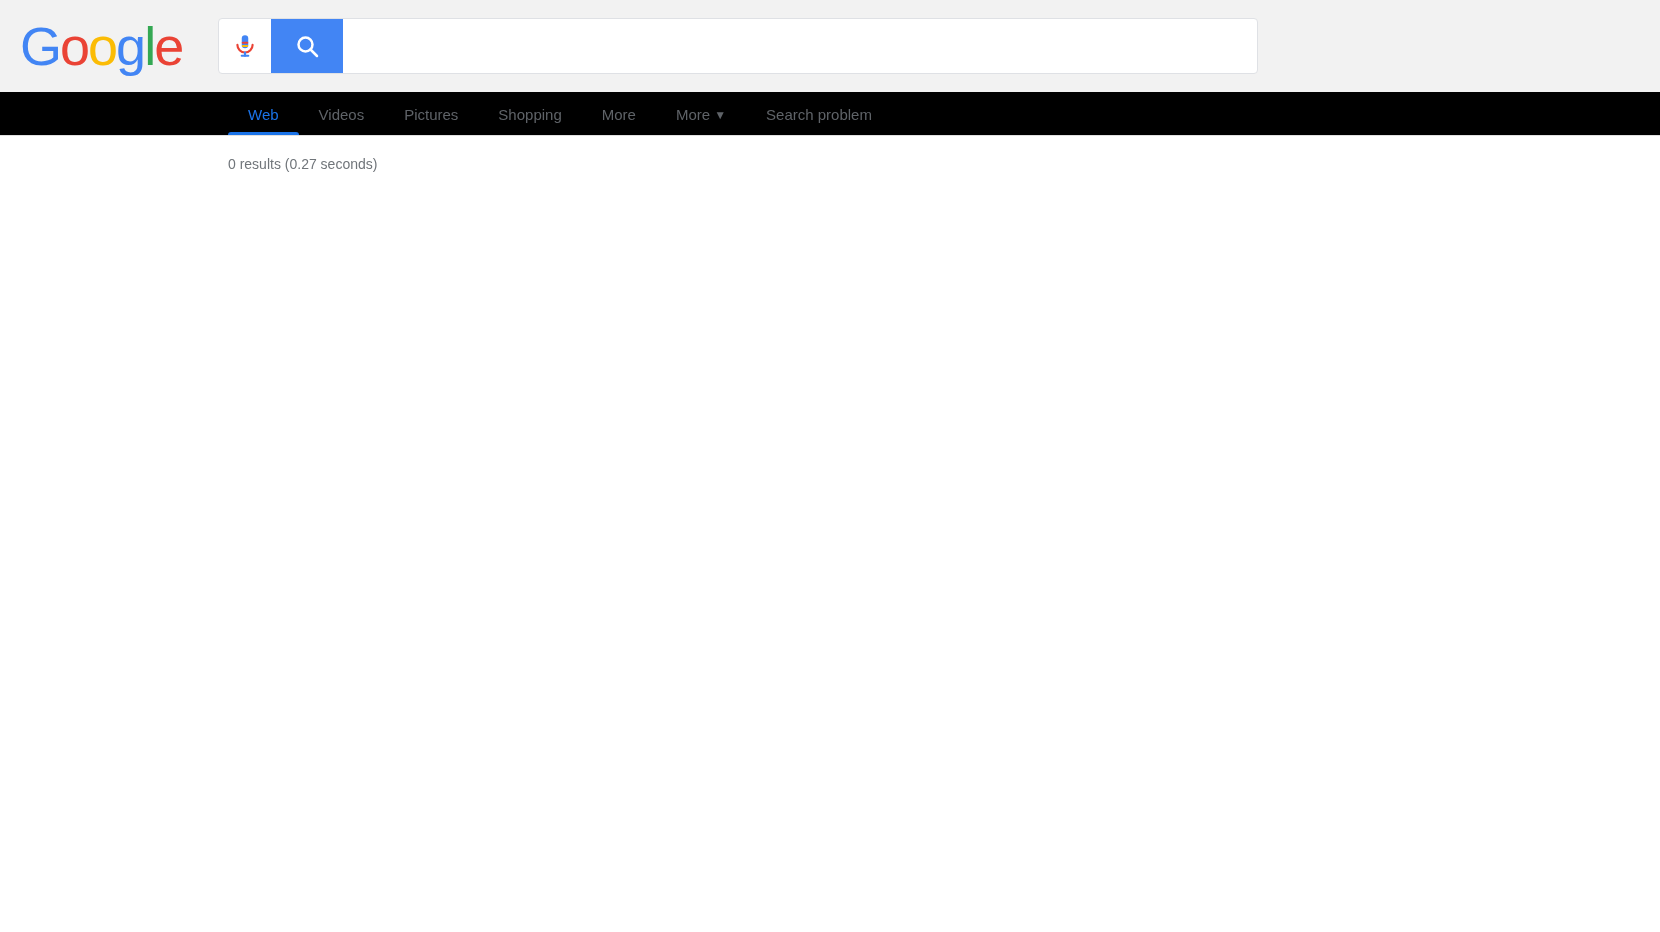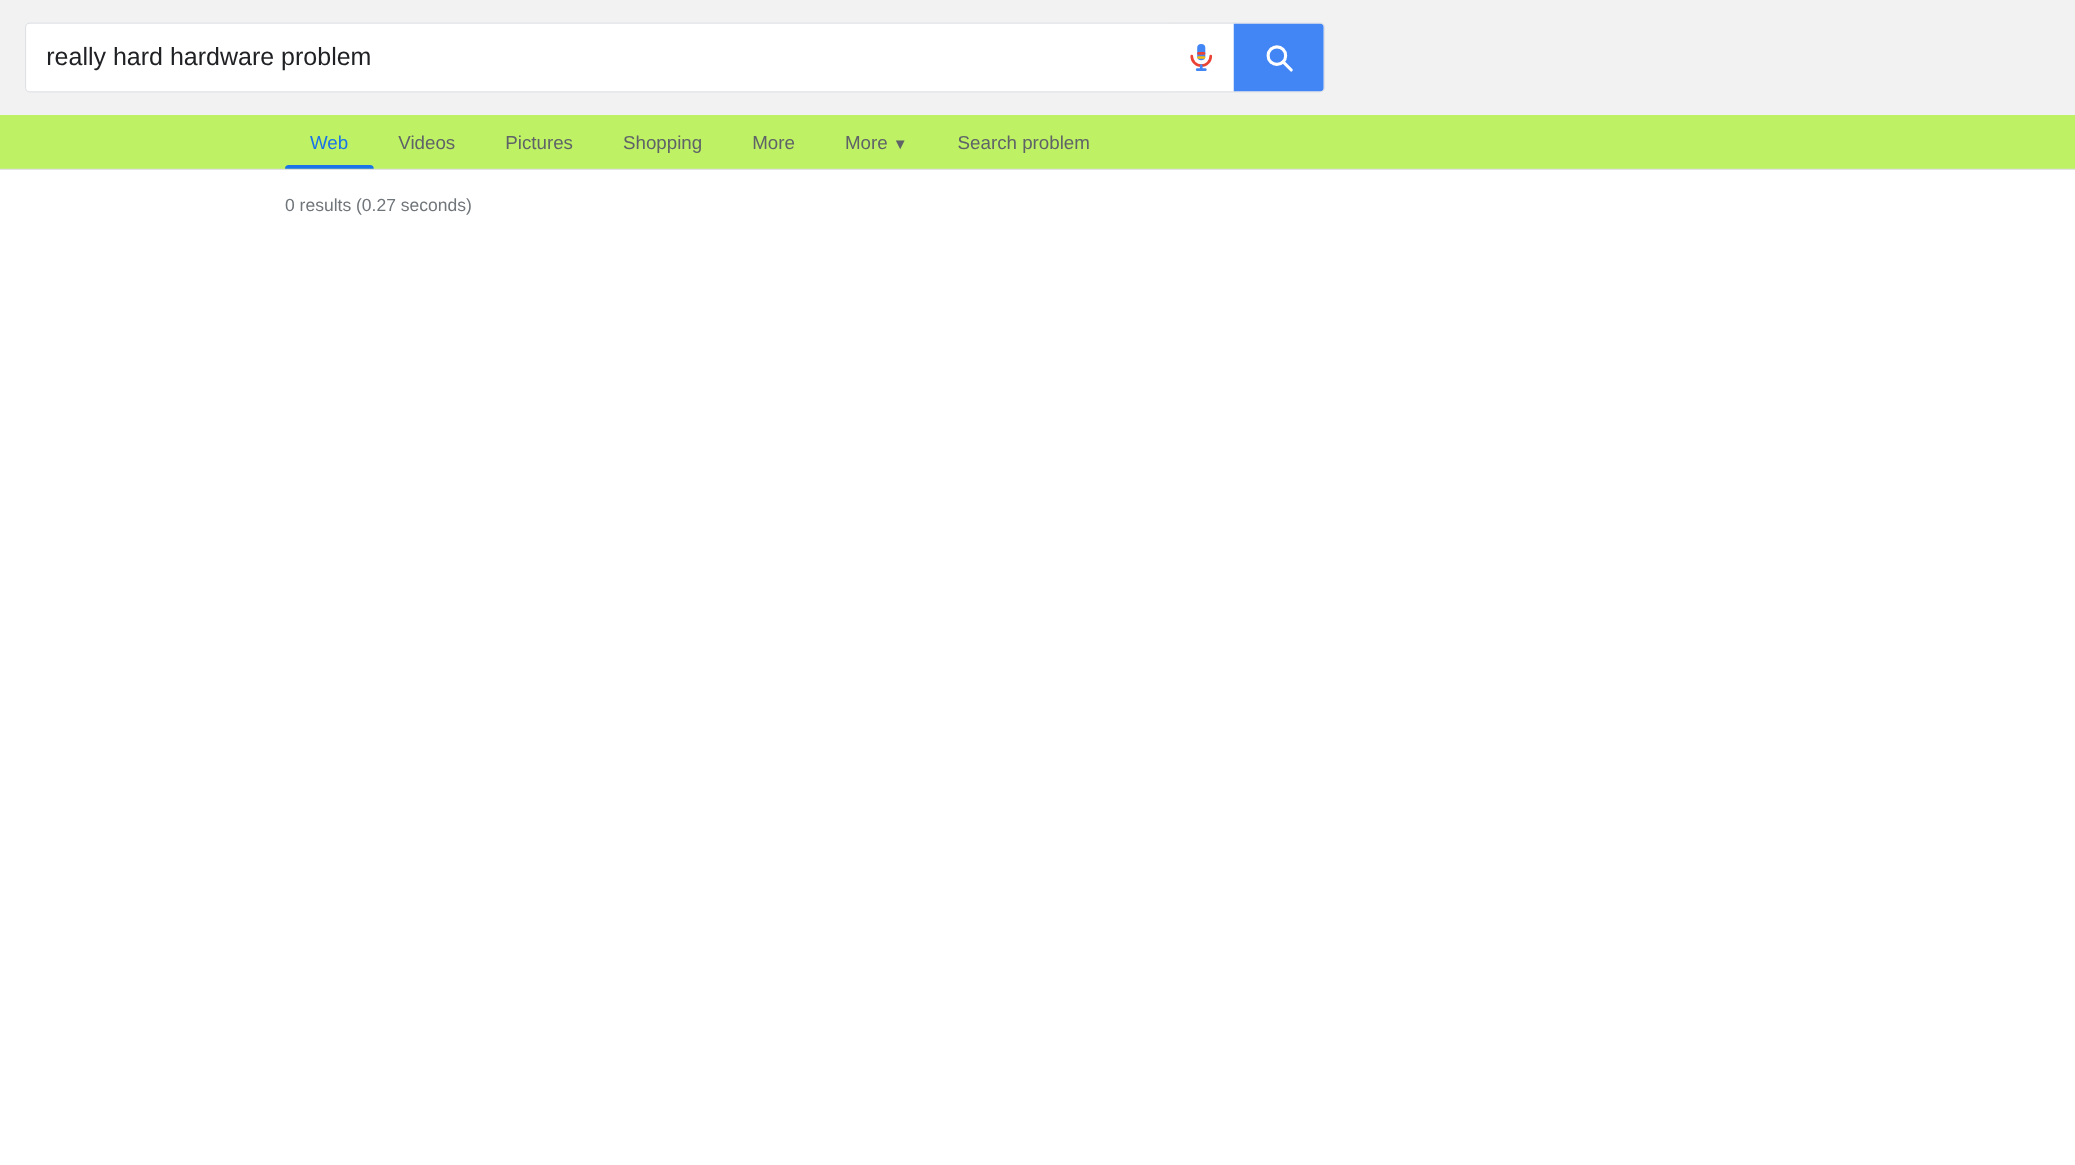--- a/index.html
+++ b/index.html
@@ -100,21 +100,21 @@
       width: 24px;
       height: 24px;
     }
 
     
     .nav-bar {
       display: flex;
       align-items: flex-end;
       padding: 0 16px 0 228px;
       border-bottom: 1px solid #e0e0e0;
-      background: #bef264;
+      background: #000000;
     }
 
     .nav-tab {
       display: flex;
       align-items: center;
       padding: 14px 20px 12px;
       font-size: 15px;
       color: #5f6368;
       cursor: pointer;
       text-decoration: none;
@@ -154,23 +154,27 @@
 
     .results-count {
       font-size: 14px;
       color: #70757a;
     }
   </style>
 </head>
 <body>
 
 <div class="header">
+  <div class="logo">
+    <span class="logo-text">
+      <span class="logo-g">G</span><span class="logo-o1">o</span><span class="logo-o2">o</span><span class="logo-g2">g</span><span class="logo-l">l</span><span class="logo-e">e</span>
+    </span>
+  </div>
 
   <div class="search-bar">
-    <input class="search-input" type="text" value="really hard hardware problem" style="">
     <button class="mic-button">
       <svg class="mic-icon" viewBox="0 0 24 24" xmlns="http://www.w3.org/2000/svg">
         <rect x="9" y="2" width="6" height="12" rx="3" fill="#4285F4"></rect>
         <path d="M5 11c0 3.866 3.134 7 7 7s7-3.134 7-7" stroke="#EA4335" stroke-width="2" fill="none" stroke-linecap="round"></path>
         <path d="M12 18v3" stroke="#4285F4" stroke-width="2" stroke-linecap="round"></path>
         <path d="M9 21h6" stroke="#4285F4" stroke-width="2" stroke-linecap="round"></path>
 
         <rect x="9" y="8" width="6" height="2" fill="#EA4335" rx="1"></rect>
         <rect x="9" y="11" width="6" height="2" fill="#FBBC05" rx="1"></rect>
       </svg>

